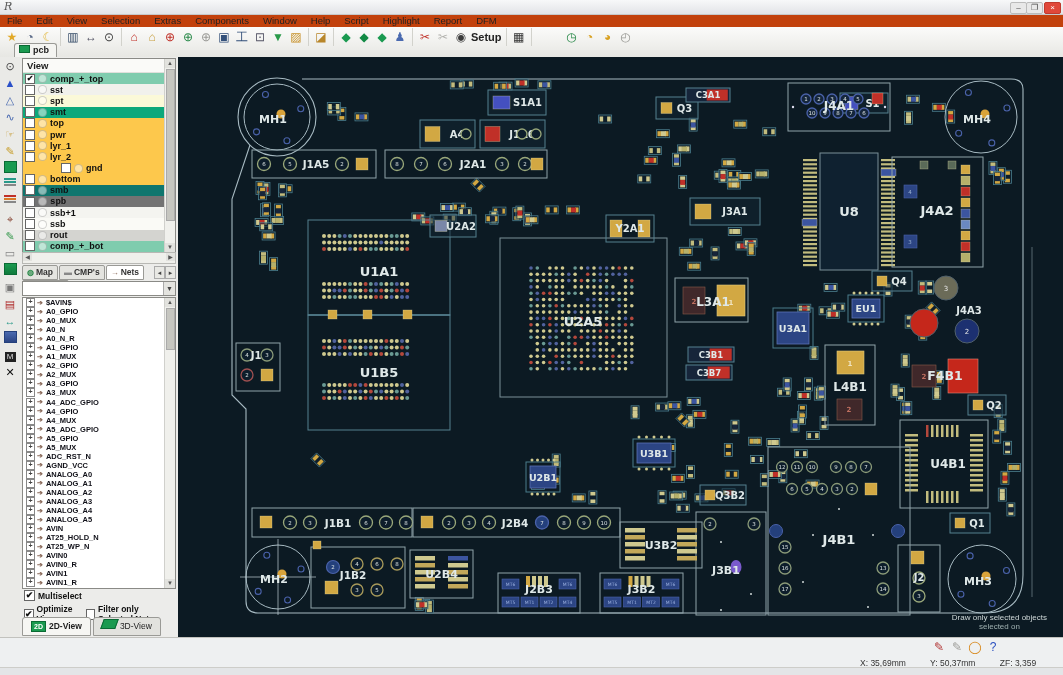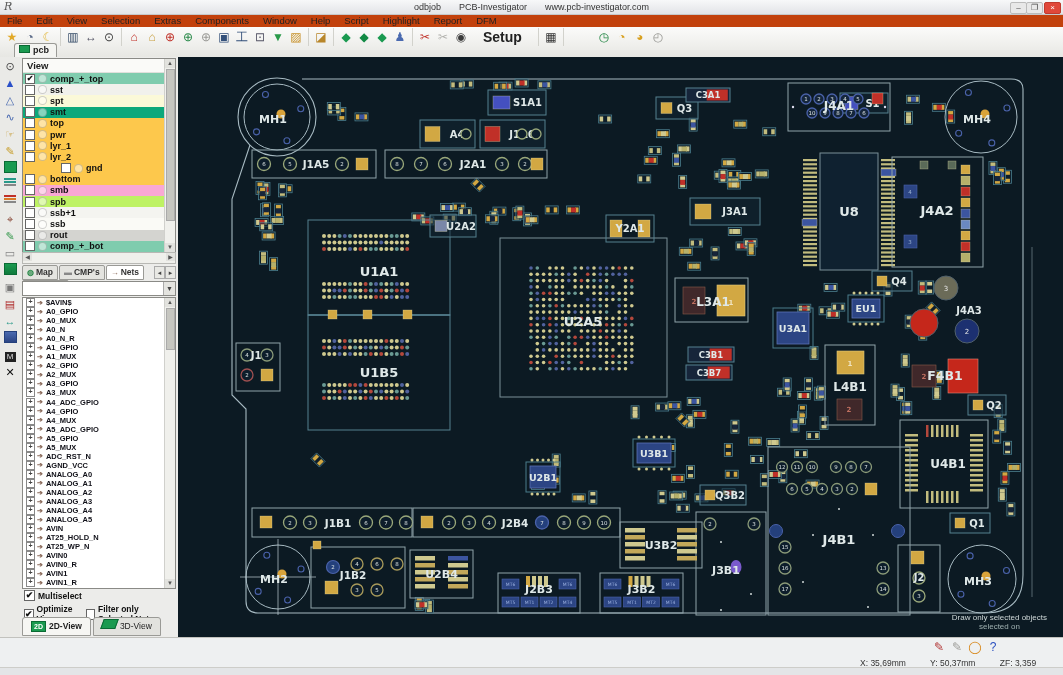--- a/index.html
+++ b/index.html
@@ -18,21 +18,21 @@
   
   #menubar{position:absolute;left:0;top:15px;width:1063px;height:12px;background:#c2410c;}
   .menu-item{display:inline-block;padding:0 7px;font-size:9.5px;color:#222;line-height:12px;}
   
   #toolbar{position:absolute;left:0;top:27px;width:1063px;height:30px;
            background:linear-gradient(#fbfbfa,#e7e7e3);border-bottom:1px solid #cfcfcb;}
   .tb-group{display:inline-flex;align-items:center;height:18px;margin-top:1px;padding:0 3px;
             border-right:1px solid #d2d2cc;}
   .tb-icon{display:inline-block;width:16px;height:16px;text-align:center;line-height:16px;
            font-size:12px;margin:0 1px;border-radius:2px;}
-  .tb-label{font-size:14px;font-weight:bold;color:#222;margin:0 13px;}
+  .tb-label{font-size:11px;font-weight:bold;color:#222;margin:0 1px;}
   
   #pcb-tab{position:absolute;left:14px;top:43px;height:13px;padding:0 7px 0 4px;background:#f4f4f1;
            border:1px solid #9a9a96;border-bottom:none;border-radius:3px 3px 0 0;font-size:9px;
            font-weight:bold;line-height:13px;z-index:5;}
   #pcb-tab .flag{display:inline-block;width:9px;height:6px;background:#1a9a50;border:1px solid #0a6a34;margin-right:3px;}
   
   #toolstrip{position:absolute;left:0;top:57px;width:20px;height:580px;background:#eaeae7;
              border-right:1px solid #cfcfcb;}
   .strip-icon{width:16px;height:15px;margin:2px auto 0 auto;text-align:center;line-height:15px;font-size:11px;}
   .mini-bars i{display:block;width:12px;height:2px;margin:1px auto;}
@@ -97,23 +97,20 @@
   #status-coords span{margin-right:22px;}
   #bottomstrip{position:absolute;left:0;top:667px;width:1063px;height:8px;background:#e3e5e7;border-top:1px solid #cdcdc9;}
 </style>
 </head>
 <body>
 
 <div id="window">
 
   <div id="titlebar">
     <span id="app-logo">R</span>
-    <div id="title-text">
-      <span>odbjob</span><span>PCB-Investigator</span><span>www.pcb-investigator.com</span>
-    </div>
     <span class="winbtn" id="btn-min" style="right:36px">–</span>
     <span class="winbtn" id="btn-max" style="right:20px">❐</span>
     <span class="winbtn" id="btn-close" style="right:2px">×</span>
   </div>
 
   <div id="menubar"><span class="menu-item">File</span><span class="menu-item">Edit</span><span class="menu-item">View</span><span class="menu-item">Selection</span><span class="menu-item">Extras</span><span class="menu-item">Components</span><span class="menu-item">Window</span><span class="menu-item">Help</span><span class="menu-item">Script</span><span class="menu-item">Highlight</span><span class="menu-item">Report</span><span class="menu-item">DFM</span></div>
 
   <div id="toolbar"><div class="tb-group" style="display: inline-flex;">
         <span class="tb-icon" style="color: rgb(226, 169, 40);">★</span>
         <span class="tb-icon" style="color: rgb(90, 106, 136);">◔</span>
@@ -227,26 +224,26 @@
           <div class="layer-row" style="background: rgb(253, 200, 76); padding-left: 36px;">
             <span class="cbx"></span>
             <span class="layer-dot"></span>
             <span>gnd</span>
           </div>
           <div class="layer-row" style="background: rgb(253, 200, 76); text-align: right;">
             <span class="cbx"></span>
             <span class="layer-dot"></span>
             <span>bottom</span>
           </div>
-          <div class="layer-row" style="background: #f9a8d4;">
+          <div class="layer-row" style="background: #0f766e;">
             <span class="cbx"></span>
             <span class="layer-dot"></span>
             <span>smb</span>
           </div>
-          <div class="layer-row" style="background: #bef264;">
+          <div class="layer-row" style="background: #737373; font-family: Liberation Mono, monospace;">
             <span class="cbx"></span>
             <span class="layer-dot"></span>
             <span>spb</span>
           </div>
           <div class="layer-row" style="background: rgb(244, 244, 240);">
             <span class="cbx"></span>
             <span class="layer-dot"></span>
             <span>ssb+1</span>
           </div>
           <div class="layer-row" style="background: rgb(250, 250, 246);">

